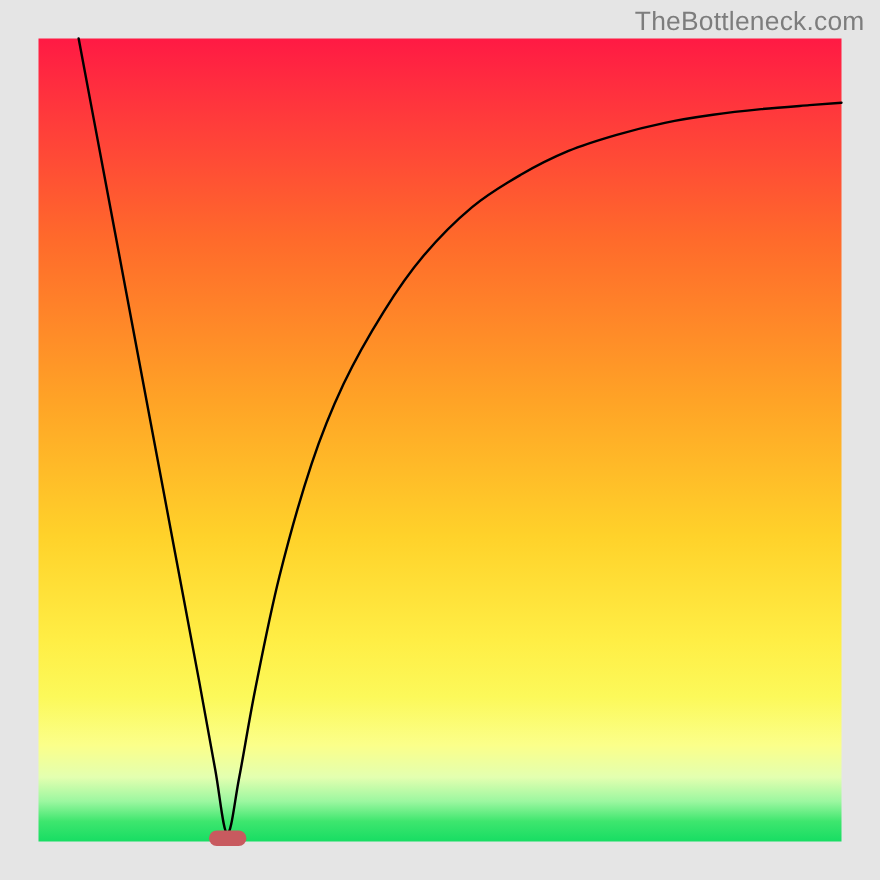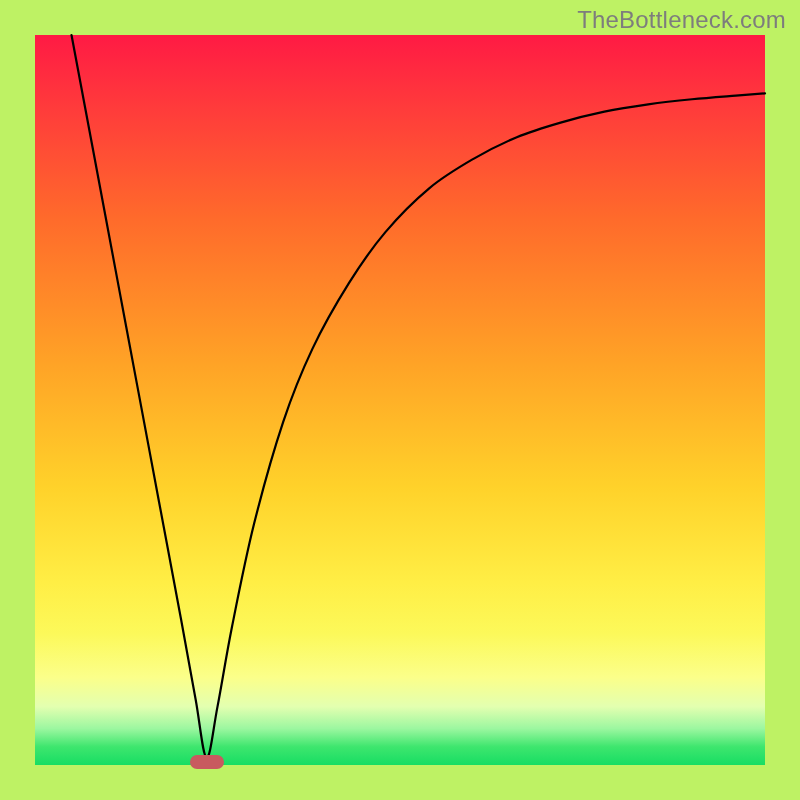--- a/index.html
+++ b/index.html
@@ -10,21 +10,21 @@
     background: #000;
     overflow: hidden;
     font-family: Arial, Helvetica, sans-serif;
   }
   .frame {
     position: absolute;
     left: 0;
     top: 0;
     width: 800px;
     height: 800px;
-    background: #bef264;
+    background: #e5e5e5;
   }
   .plot-area {
     position: absolute;
     left: 35px;
     top: 35px;
     width: 730px;
     height: 730px;
     background: linear-gradient(to bottom,
       #ff1a44 0%,
       #ff3b3b 10%,

